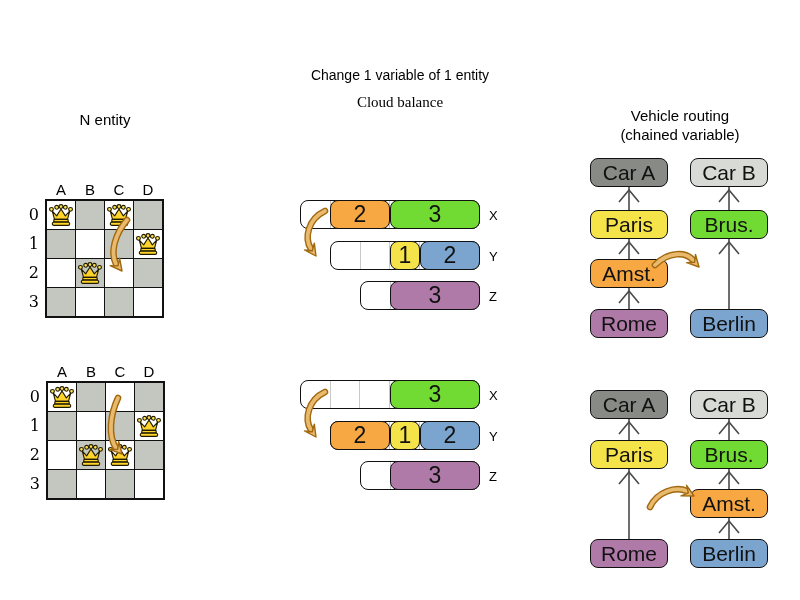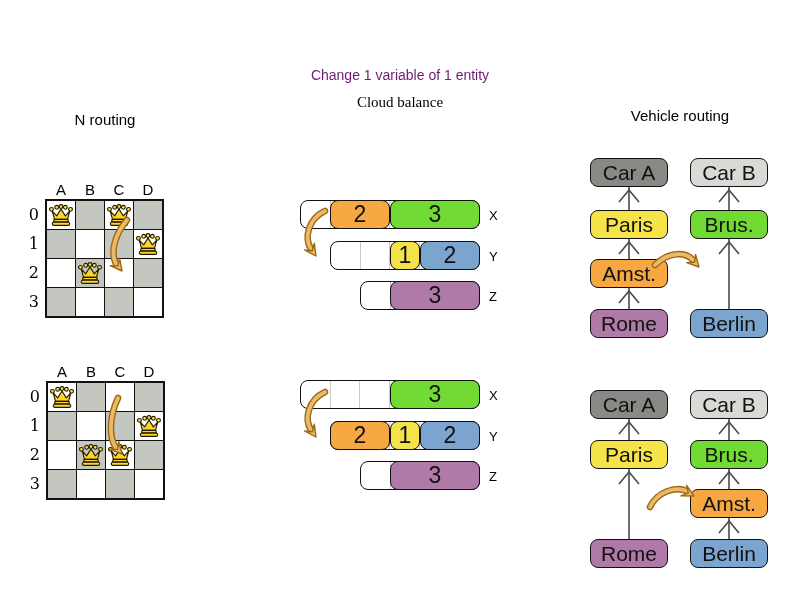--- a/index.html
+++ b/index.html
@@ -1,20 +1,20 @@
 <!DOCTYPE html>
 <html><head>
 <meta charset="utf-8">
 <style>
   html,body{margin:0;padding:0;background:#fff;}
   #canvas{position:relative;width:800px;height:600px;background:#ffffff;overflow:hidden;
           font-family:"Liberation Sans",sans-serif;color:#111;}
   .title{position:absolute;left:0;top:28px;width:800px;text-align:center;
          font-size:34px;color:#000;}
-  .subtitle{position:absolute;left:0;top:67px;width:800px;text-align:center;font-size:14px;color:#701a75;}
+  .subtitle{position:absolute;left:0;top:67px;width:800px;text-align:center;font-size:14px;color:#000000;}
   .col-header{position:absolute;text-align:center;font-size:15px;color:#000;line-height:19px;}
   
   .board{position:absolute;background:#111;padding:2px;display:grid;
          grid-template-columns:repeat(4,28px);grid-template-rows:repeat(4,28px);gap:1px;}
   .cell{width:28px;height:28px;display:flex;align-items:center;justify-content:center;}
   .cell.light{background:#ffffff;}
   .cell.dark{background:#c3c7bf;}
   .col-label{position:absolute;width:28px;text-align:center;font-size:15px;color:#000;}
   .row-label{position:absolute;width:18px;text-align:right;font-size:16px;line-height:28px;
              font-family:"DejaVu Serif",serif;color:#000;}
@@ -30,24 +30,25 @@
            display:flex;align-items:center;justify-content:center;font-size:21px;color:#111;}
   #overlay{position:absolute;left:0;top:0;z-index:10;pointer-events:none;}
   #dynamic-layer{position:absolute;left:0;top:0;width:800px;height:600px;}
 </style>
 </head>
 <body>
 
 <div id="canvas">
   <div class="subtitle">Change 1 variable of 1 entity</div>
 
-  <div class="col-header" style="left:20px;top:110px;width:170px;">N routing</div>
+  <div class="col-header" style="left:20px;top:110px;width:170px;">N entity</div>
   <div class="col-header" style="left:315px;top:93px;width:170px;font-family:Liberation Serif, serif;">Cloud balance</div>
   <div class="col-header" style="left:595px;top:106px;width:170px;text-align:center;">
     <div>Vehicle routing</div>
+    <div>(chained variable)</div>
   </div>
 
   <div id="dynamic-layer">
       <div class="board" style="left: 45px; top: 199px;">
         <div class="cell light">
           <svg viewBox="0 0 30 27" width="26" height="24">
             <g stroke="#201a00" stroke-width="1.3" stroke-linejoin="round">
               <circle cx="4" cy="7" r="2.2" fill="#ffe34f"></circle>
               <circle cx="10" cy="4.6" r="2.2" fill="#ffe34f"></circle>
               <circle cx="15" cy="3.8" r="2.2" fill="#ffe34f"></circle>

